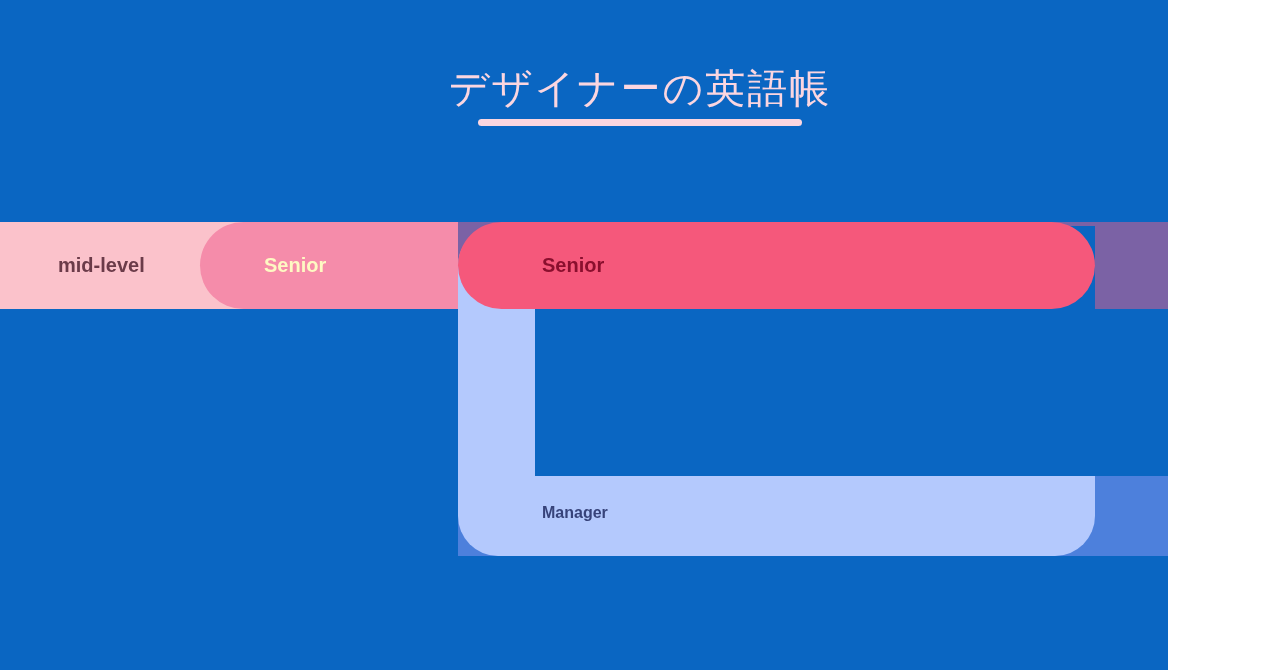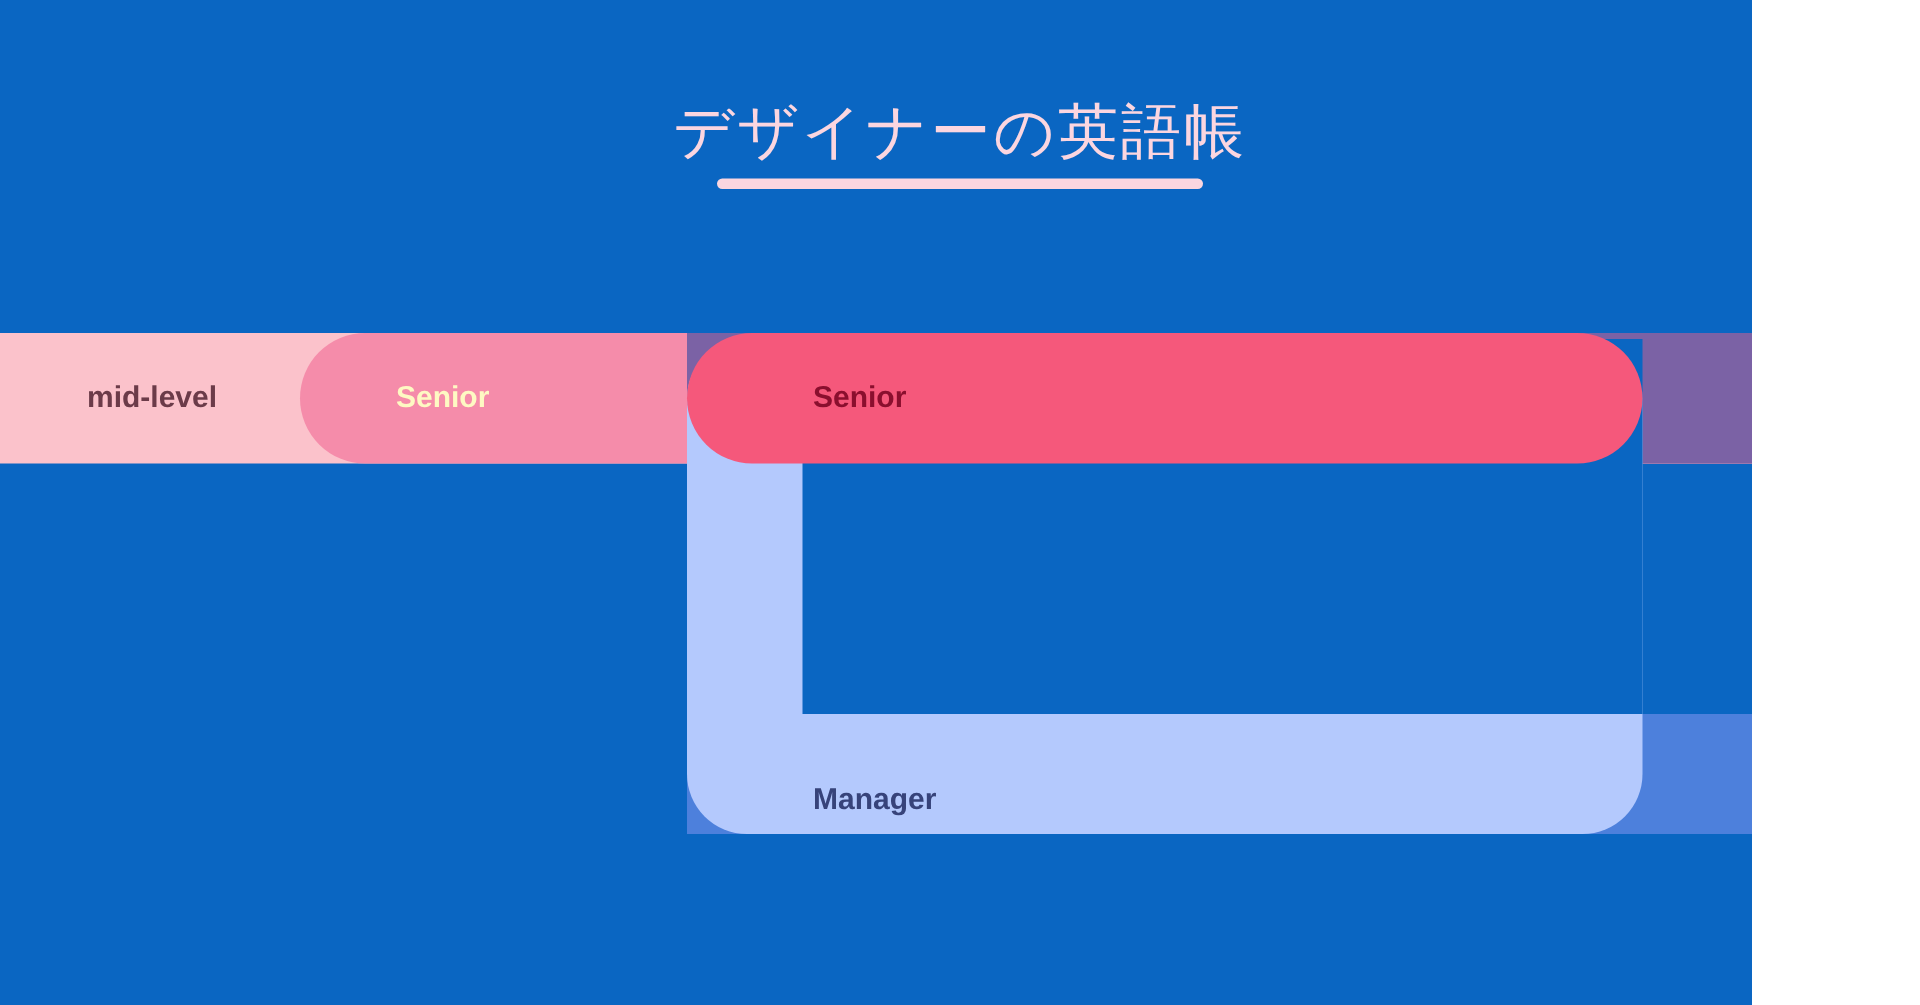--- a/index.html
+++ b/index.html
@@ -144,22 +144,22 @@
     color: #fef9c3;
   }
   .label-staff {
     left: 542px;
     top: 255px;
     font-size: 20px;
     color: #8a0f2e;
   }
   .label-manager {
     left: 542px;
-    top: 523px;
-    font-size: 20px;
+    top: 505px;
+    font-size: 16px;
     color: #37437a;
   }
 </style>
 </head>
 <body>
 
 <div id="app">
 
   <div class="header">
     <div class="title">デザイナーの英語帳</div>

